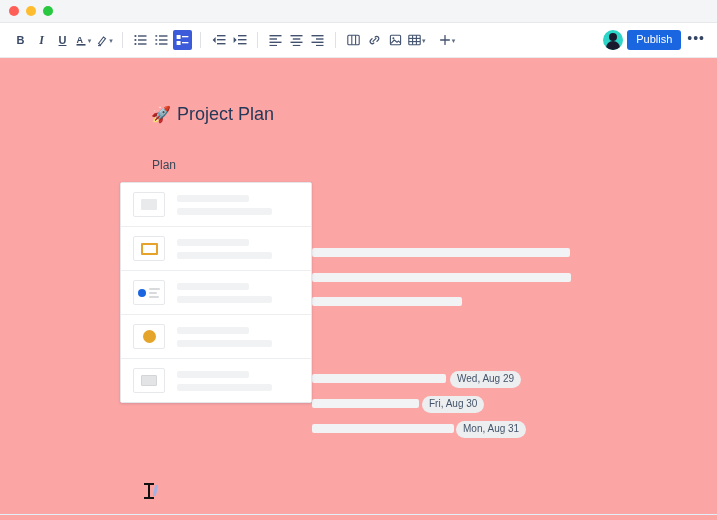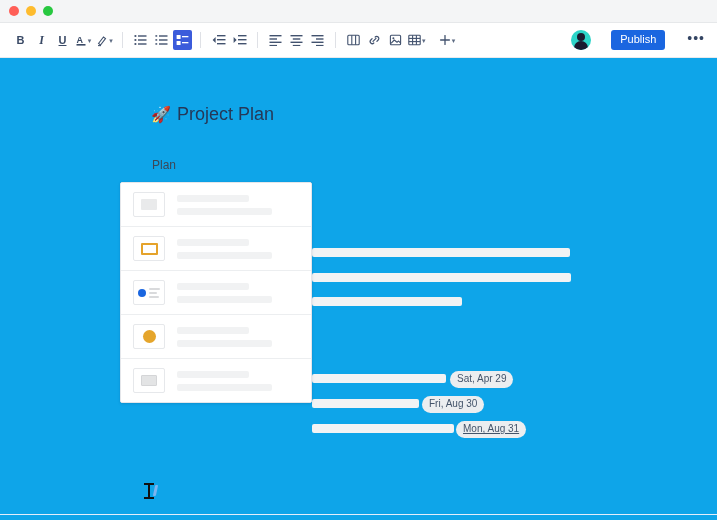--- a/index.html
+++ b/index.html
@@ -97,21 +97,21 @@
   .tb-btn.active {
     background: #3b5bdb;
     border-radius: 2px;
   }
   .tb-btn.active svg { color:#fff; }
 
   .tb-right {
     margin-left: auto;
     display: flex;
     align-items: center;
-    gap: 20px;
+    gap: 4px;
   }
   .avatar {
     width: 20px;
     height: 20px;
     border-radius: 50%;
     background: #2dd4c8;
     position: relative;
     overflow: hidden;
     display: block;
   }
@@ -153,21 +153,21 @@
     letter-spacing: 1px;
     line-height: 1;
     padding: 0 2px 4px 2px;
     cursor: default;
   }
 
   
   .canvas {
     flex: 1 1 auto;
     position: relative;
-    background: #0ea5e9;
+    background: #fca5a5;
     overflow: hidden;
   }
   .doc {
     position: absolute;
     left: 0; top: 0; right: 0; bottom: 0;
   }
   .doc-title {
     position: absolute;
     left: 151px;
     top: 46px;
@@ -507,23 +507,23 @@
 
       <div class="doc-heading">Plan</div>
 
       <div class="skel" style="left:312px; top:190px; width:258px;"></div>
       <div class="skel" style="left:312px; top:215px; width:259px;"></div>
       <div class="skel" style="left:312px; top:239px; width:150px;"></div>
       <div class="skel" style="left:312px; top:316px; width:134px;"></div>
       <div class="skel" style="left:312px; top:341px; width:107px;"></div>
       <div class="skel" style="left:312px; top:366px; width:142px;"></div>
 
-      <div class="pill" style="left:450px; top:313px;">Sat, Apr 29</div>
+      <div class="pill" style="left:450px; top:313px;">Wed, Aug 29</div>
       <div class="pill" style="left:422px; top:338px;">Fri, Aug 30</div>
-      <div class="pill" style="left:456px; top:363px;text-decoration:underline;">Mon, Aug 31</div>
+      <div class="pill" style="left:456px; top:363px;">Mon, Aug 31</div>
 
       <div class="popup">
 
         <div class="popup-item">
           <span class="pi-icon">
             <span class="g-rect-plain"></span>
           </span>
           <span class="pi-lines">
             <span class="pl w1"></span>
               <span class="pl w2"></span>

